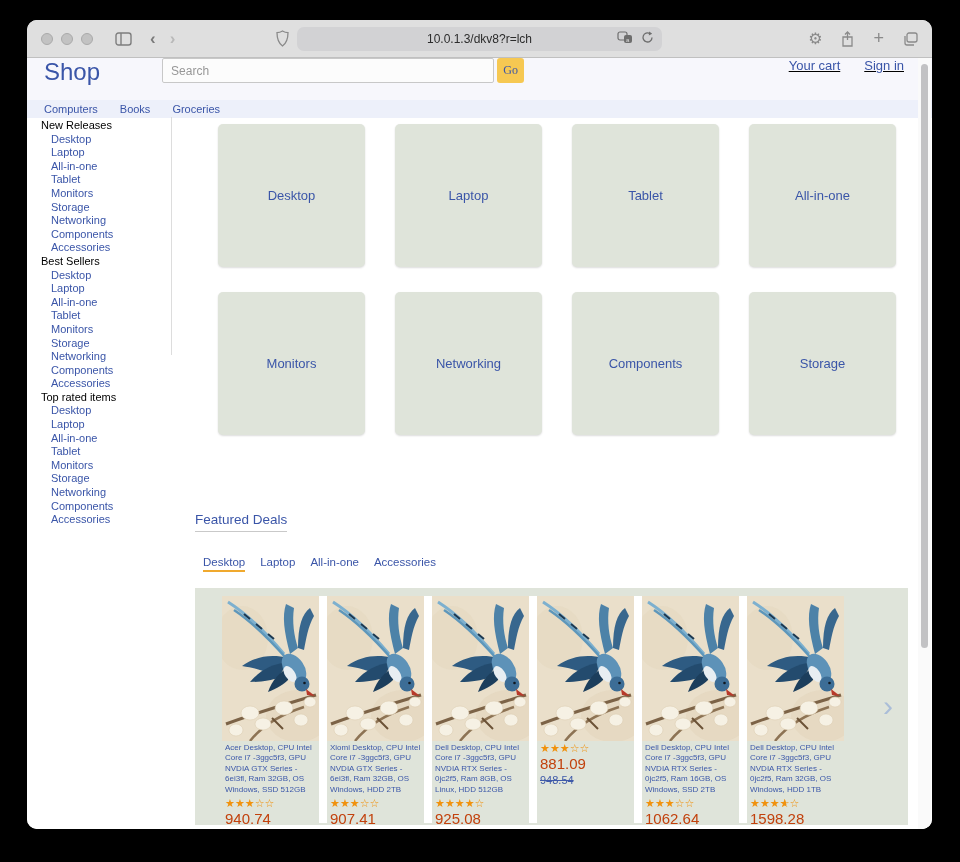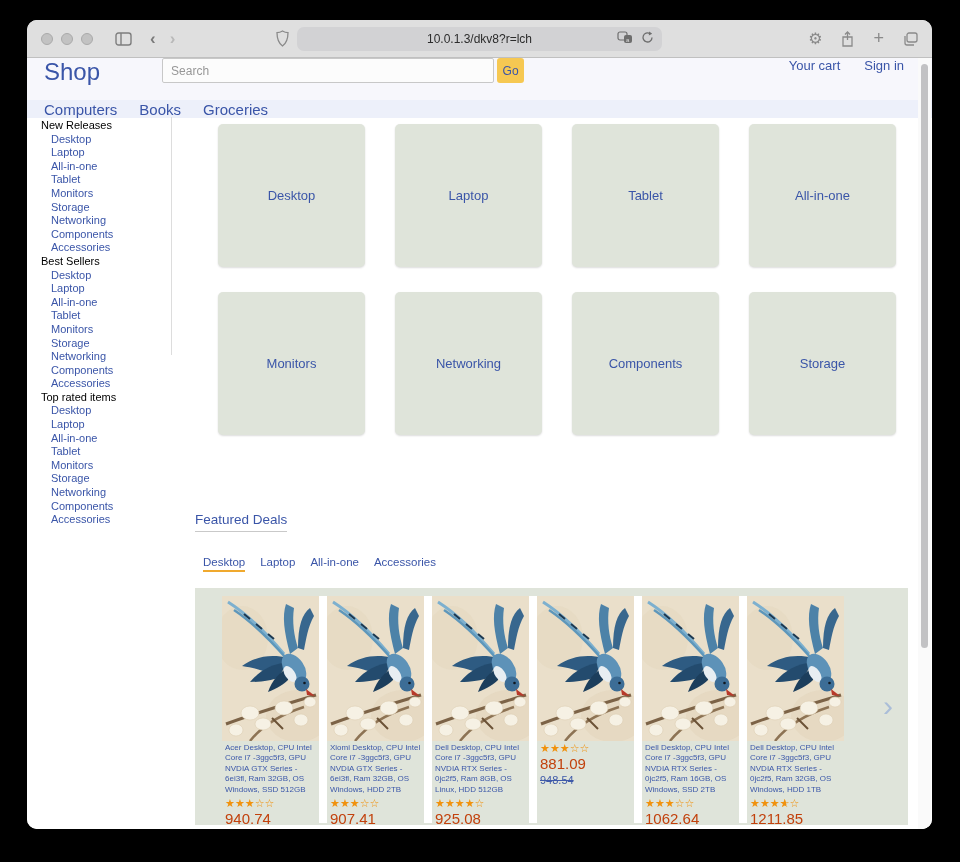--- a/index.html
+++ b/index.html
@@ -30,27 +30,27 @@
   
   .page { position:relative; height:771px; background:#fff; overflow:hidden; }
 
   .site-header { position:absolute; left:0; top:0; width:100%; height:42px; background:#f7f7fc;
                  display:flex; align-items:flex-start; padding:0 28px 0 17px; }
   .brand { font-size:24px; color:#3a55a8; }
   .search-input { margin-left:62px; width:332px; height:25px; border:1px solid #c8c8c8; background:#fcfcfc;
                   border-radius:2px; font-size:12px; padding:0 8px; color:#333; font-family:"Liberation Sans",sans-serif; }
   .search-input::placeholder { color:#979797; }
   .go-btn { margin-left:3px; width:27px; height:25px; background:#f6c852; border:none; border-radius:3px;
-            color:#3a55a8; font-size:12px; cursor:pointer; font-family:Liberation Sans, sans-serif; }
-  .header-links { margin-left:auto; display:flex; gap:24px; }
+            color:#3a55a8; font-size:12px; cursor:pointer; font-family:Liberation Serif, serif; }
+  .header-links { margin-left:auto; display:flex; gap:24px;text-decoration:underline; }
   .header-links a { color:#3a55a8; font-size:13px; text-decoration:none; }
 
   .top-nav { position:absolute; left:0; top:42px; width:100%; height:18px; background:#edf0fa;
              display:flex; align-items:center; padding-left:17px; gap:22px; }
-  .top-nav a { color:#3a55a8; font-size:15px; text-decoration:none; }
+  .top-nav a { color:#3a55a8; font-size:11px; text-decoration:none; }
 
   .side-nav { position:absolute; left:0; top:61px; width:144px; font-size:11px; line-height:13.6px; }
   .side-nav .sec-title { color:#000; padding-left:14px; font-weight:400; }
   .side-nav a { display:block; color:#3a55a8; padding-left:24px; text-decoration:none; }
   .v-divider { position:absolute; left:144px; top:59px; height:238px; width:1px; background:#ddd; }
 
   .tiles { position:absolute; left:191px; top:66px; width:678px;
            display:grid; grid-template-columns:repeat(4,147px); grid-auto-rows:143px; column-gap:30px; row-gap:25px; }
   .tile { background:#dfe4da; border-radius:5px; display:flex; align-items:center; justify-content:center;
           color:#3a55a8; font-size:13px; box-shadow:0 1px 2px rgba(0,0,0,.14); cursor:pointer; }
@@ -297,21 +297,21 @@
           <div class="price">1062.64</div>
           <div class="old-price">1134.82</div>
         </div>
 
         <div class="card">
           <svg class="pic" viewBox="0 0 97 145">
               <use href="#bird-art"></use>
             </svg>
           <div class="card-title">Dell Desktop, CPU Intel Core i7 -3ggc5f3, GPU NVDIA RTX Series - 0jc2f5, Ram 32GB, OS Windows, HDD 1TB</div>
           <div class="stars"><span class="st">★</span><span class="st">★</span><span class="st">★</span><span class="st"><span class="hf">★</span>☆</span><span class="st">☆</span></div>
-          <div class="price">1211.85</div>
+          <div class="price">1598.28</div>
           <div class="old-price">1086.33</div>
         </div>
 
       </div>
       <button class="next-arrow">›</button>
     </div>
 
     <div class="scroll-track">
       <div class="scroll-thumb"></div>
     </div>

